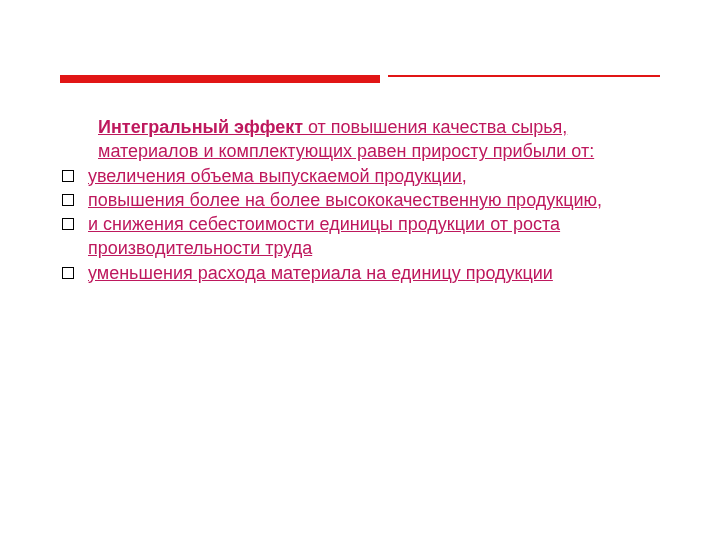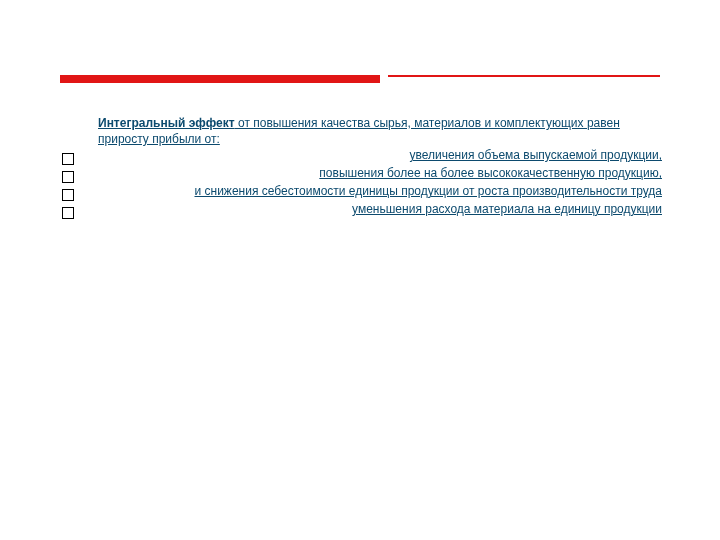--- a/index.html
+++ b/index.html
@@ -35,39 +35,38 @@
       background: #e11515;
       flex: 1;
       align-self: flex-start;
       margin-top: 0px;
     }
     .content {
       position: absolute;
       top: 115px;
       left: 62px;
       right: 58px;
-      font-size: 12px;
+      font-size: 18px;
       line-height: 1.35;
-      color: #0c4a6e;
+      color: #be185d;
     }
     .intro-block {
       margin-left: 36px;
       margin-bottom: 0;
     }
     .intro-block .bold {
       font-weight: bold;
       text-decoration: underline;
     }
     .intro-block .u {
       text-decoration: underline;
     }
     ul.items {
       list-style: none;
       margin-top: 0;
-      text-align: right;
     }
     ul.items li {
       display: flex;
       align-items: flex-start;
     }
     ul.items li .box {
       width: 12px;
       height: 12px;
       border: 1.8px solid #000;
       margin-right: 14px;

